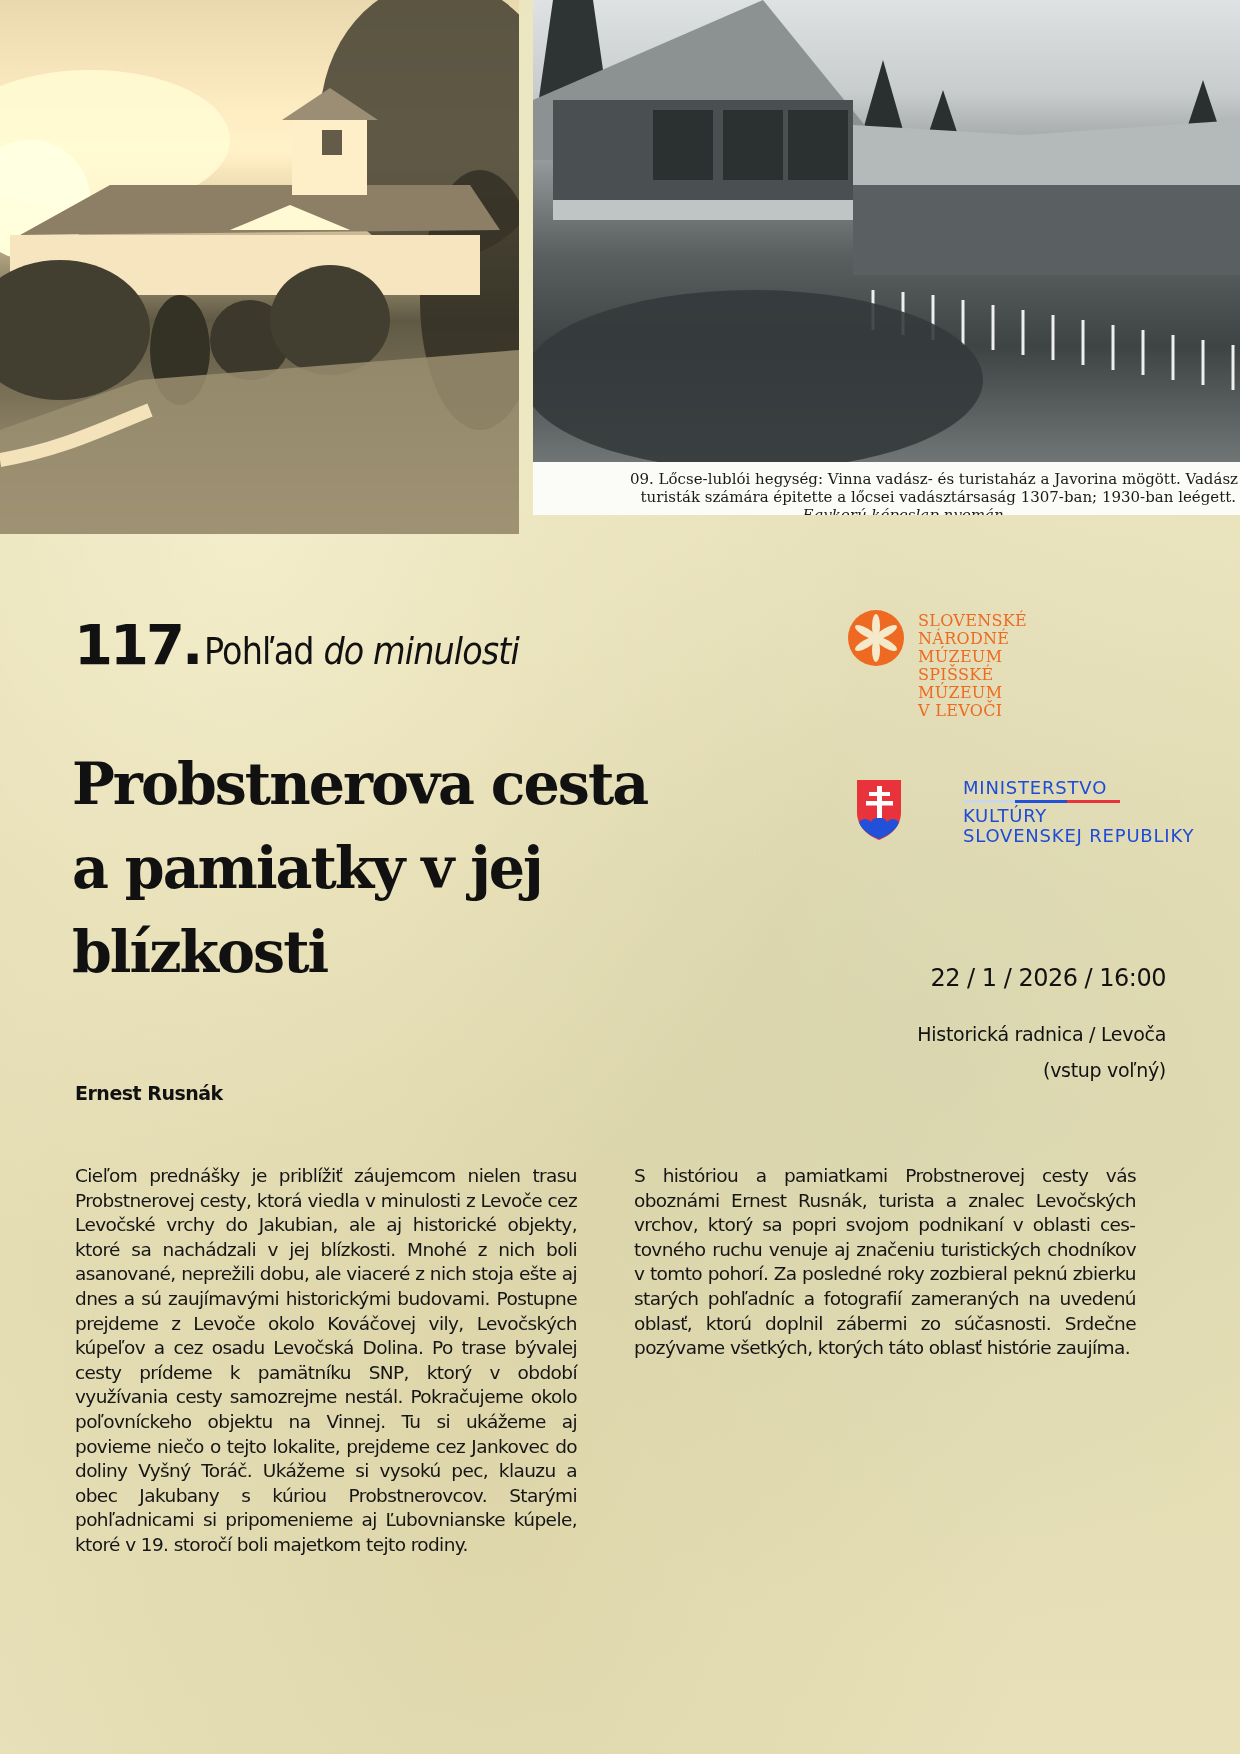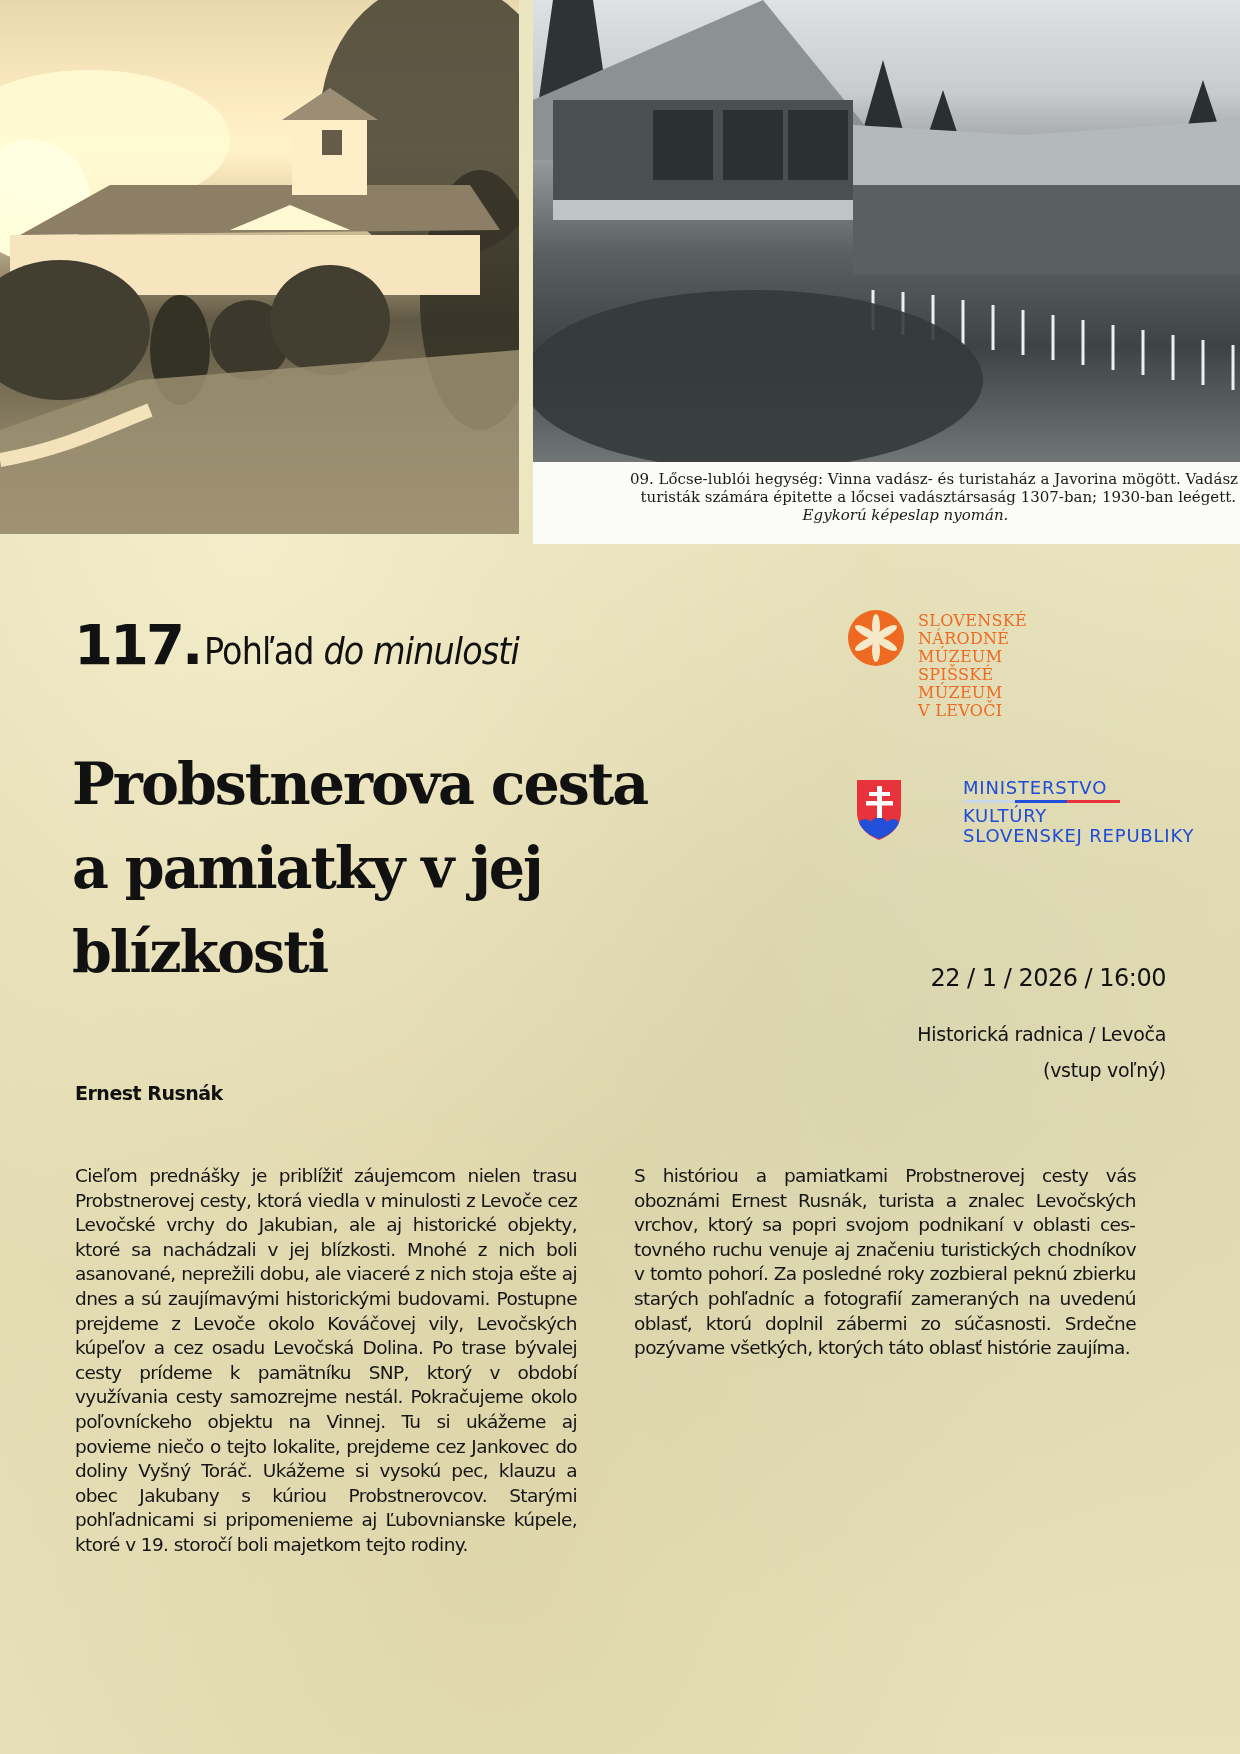--- a/index.html
+++ b/index.html
@@ -23,21 +23,21 @@
     left: 0; top: 0; width: 519px; height: 534px;
     background: linear-gradient(180deg, #cfc7a6 0%, #e6dfc4 28%, #bfb692 42%, #55523e 60%, #6e6a52 75%, #a49c7c 100%);
     filter: sepia(0.45);
   }
   .photo-right {
     left: 533px; top: 0; width: 707px; height: 462px;
     background: linear-gradient(180deg, #dfe2e2 0%, #c9cccc 20%, #8a8f8f 38%, #5a5f60 55%, #3e4344 75%, #707575 100%);
   }
   .photo svg { position: absolute; left: 0; top: 0; }
   .caption-box {
-    position: absolute; left: 533px; top: 462px; width: 707px; height: 82px;
+    position: absolute; left: 533px; top: 462px; width: 707px; height: 53px;
     background: #fbfbf8;
     font-family: "DejaVu Serif", serif;
     font-size: 15px; line-height: 18px; color: #1a1a1a;
     padding-top: 8px; text-align: right; padding-right: 2px;
     white-space: nowrap; overflow: hidden;
   }
   .caption-box .cap-line { display: block; }
   .caption-box .cap-line-2 { padding-right: 2px; }
   .caption-box .cap-line-3 { text-align: center; font-style: italic; padding-left: 40px; }
 

